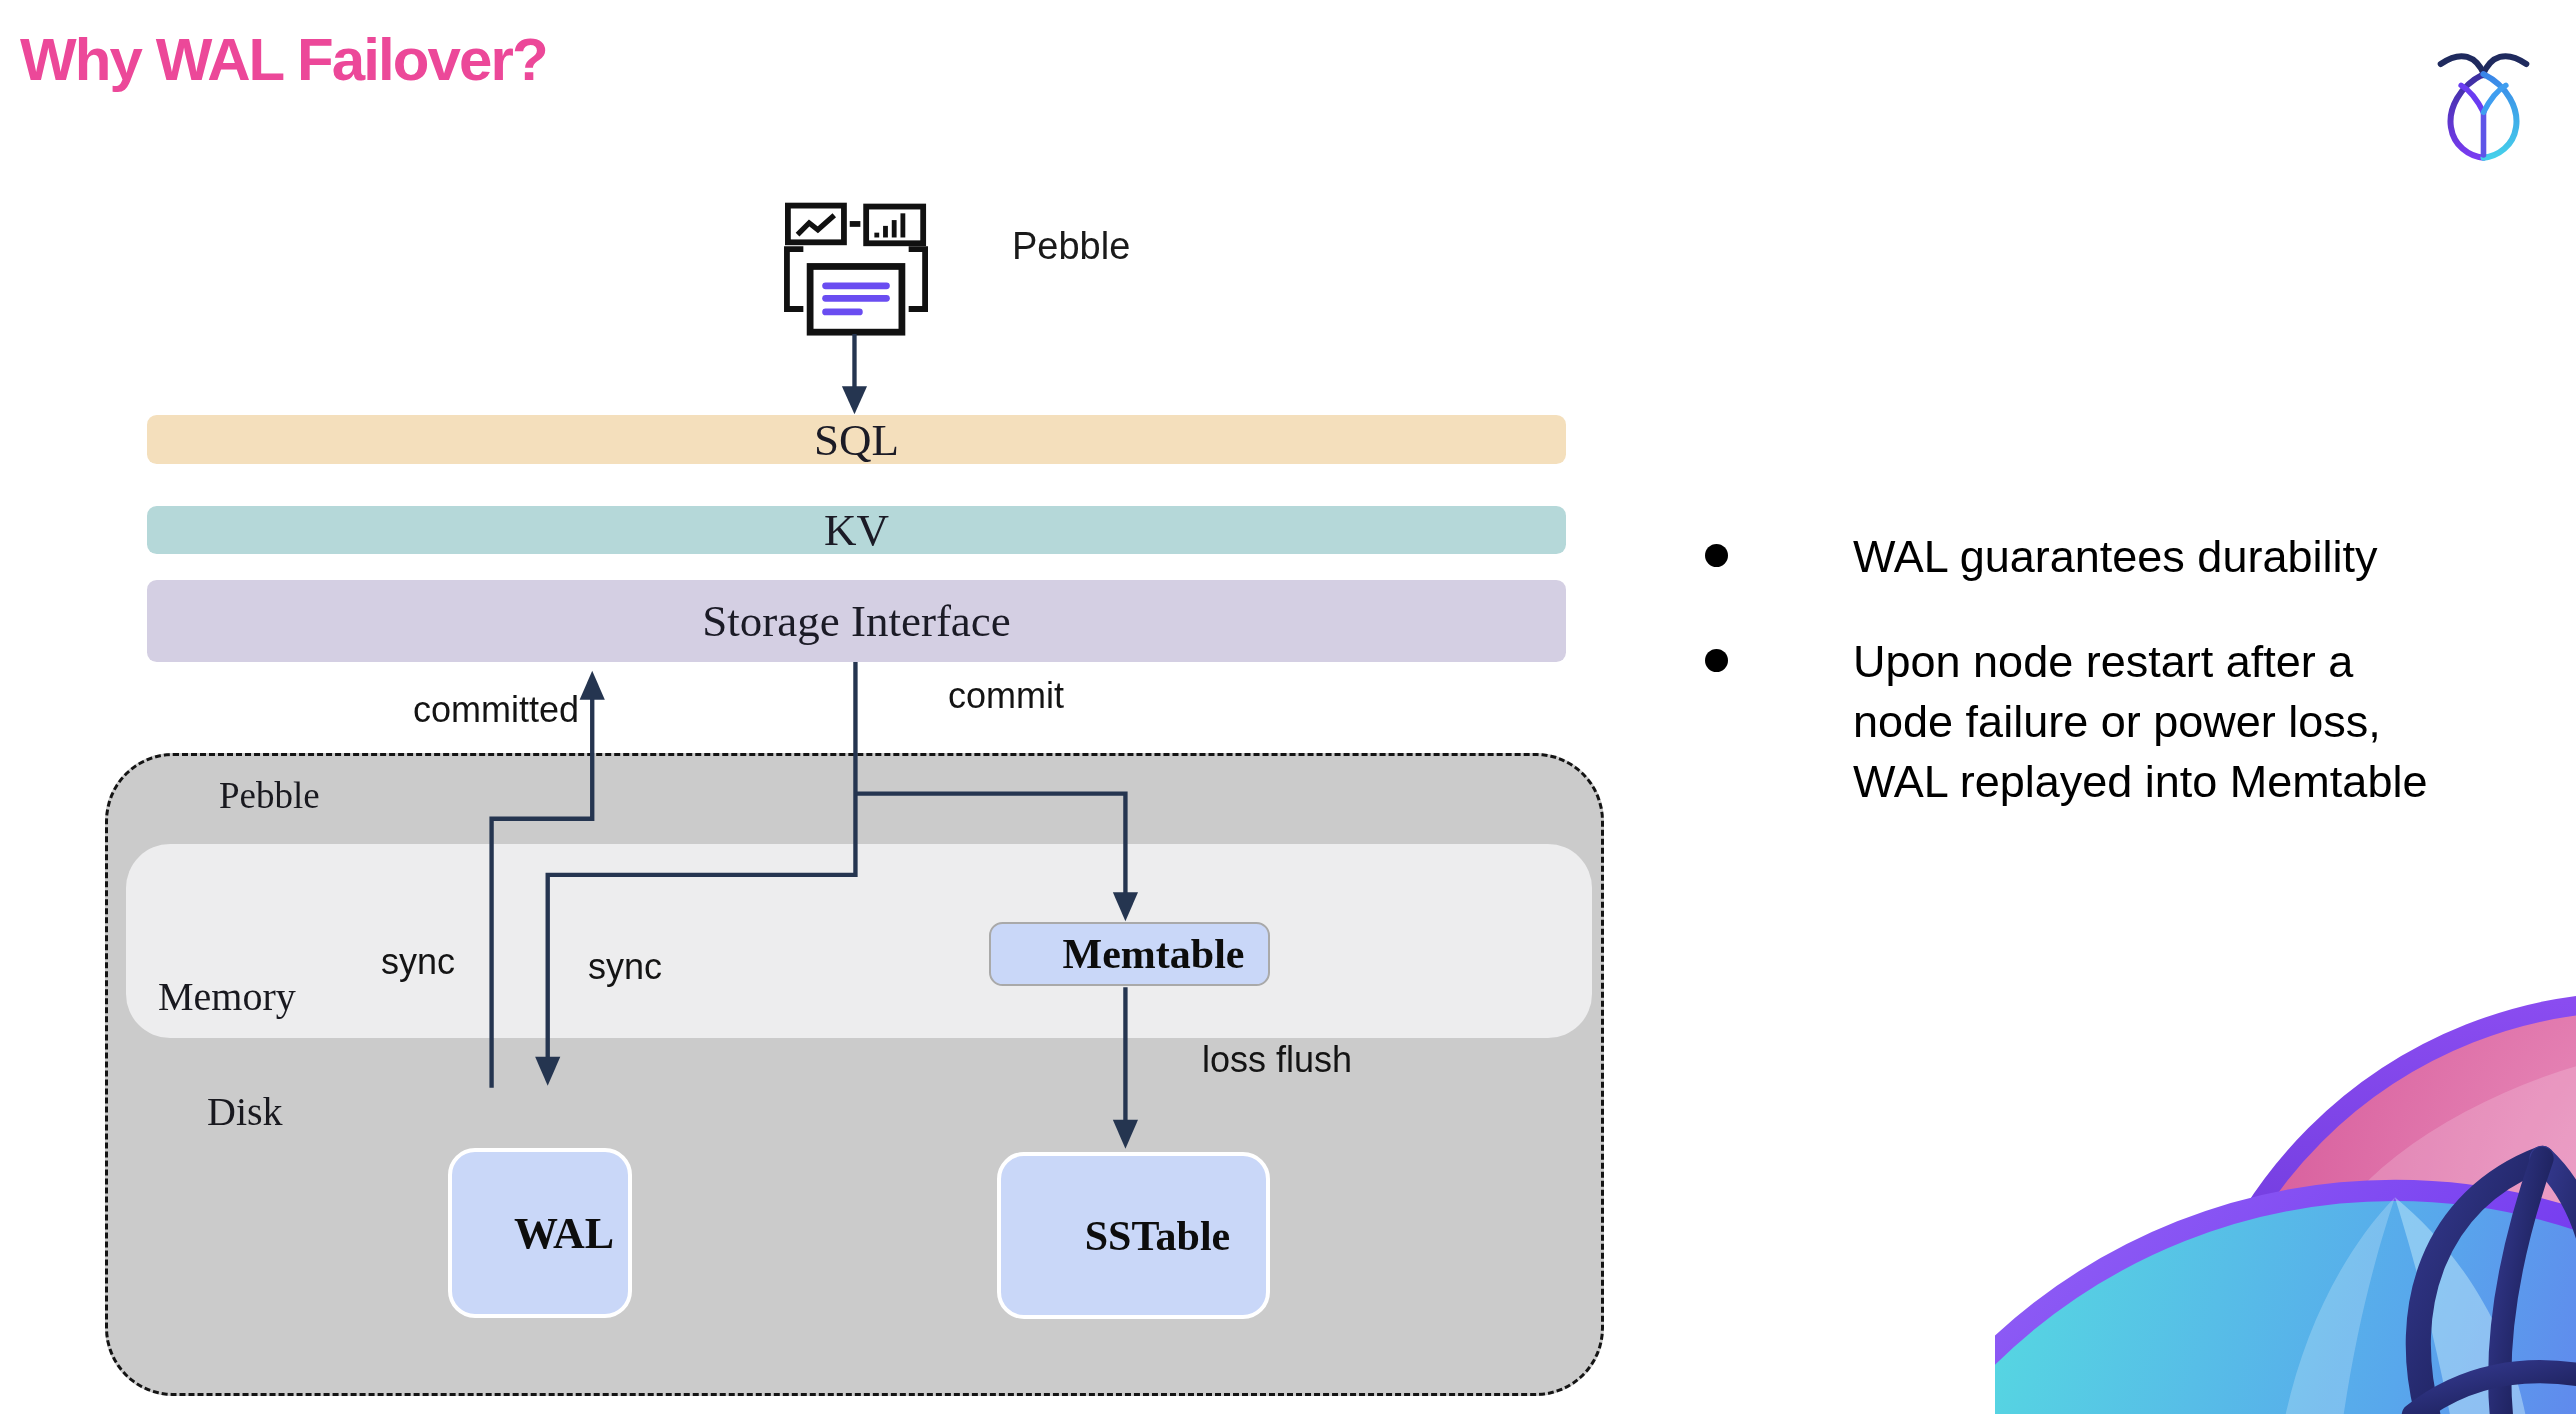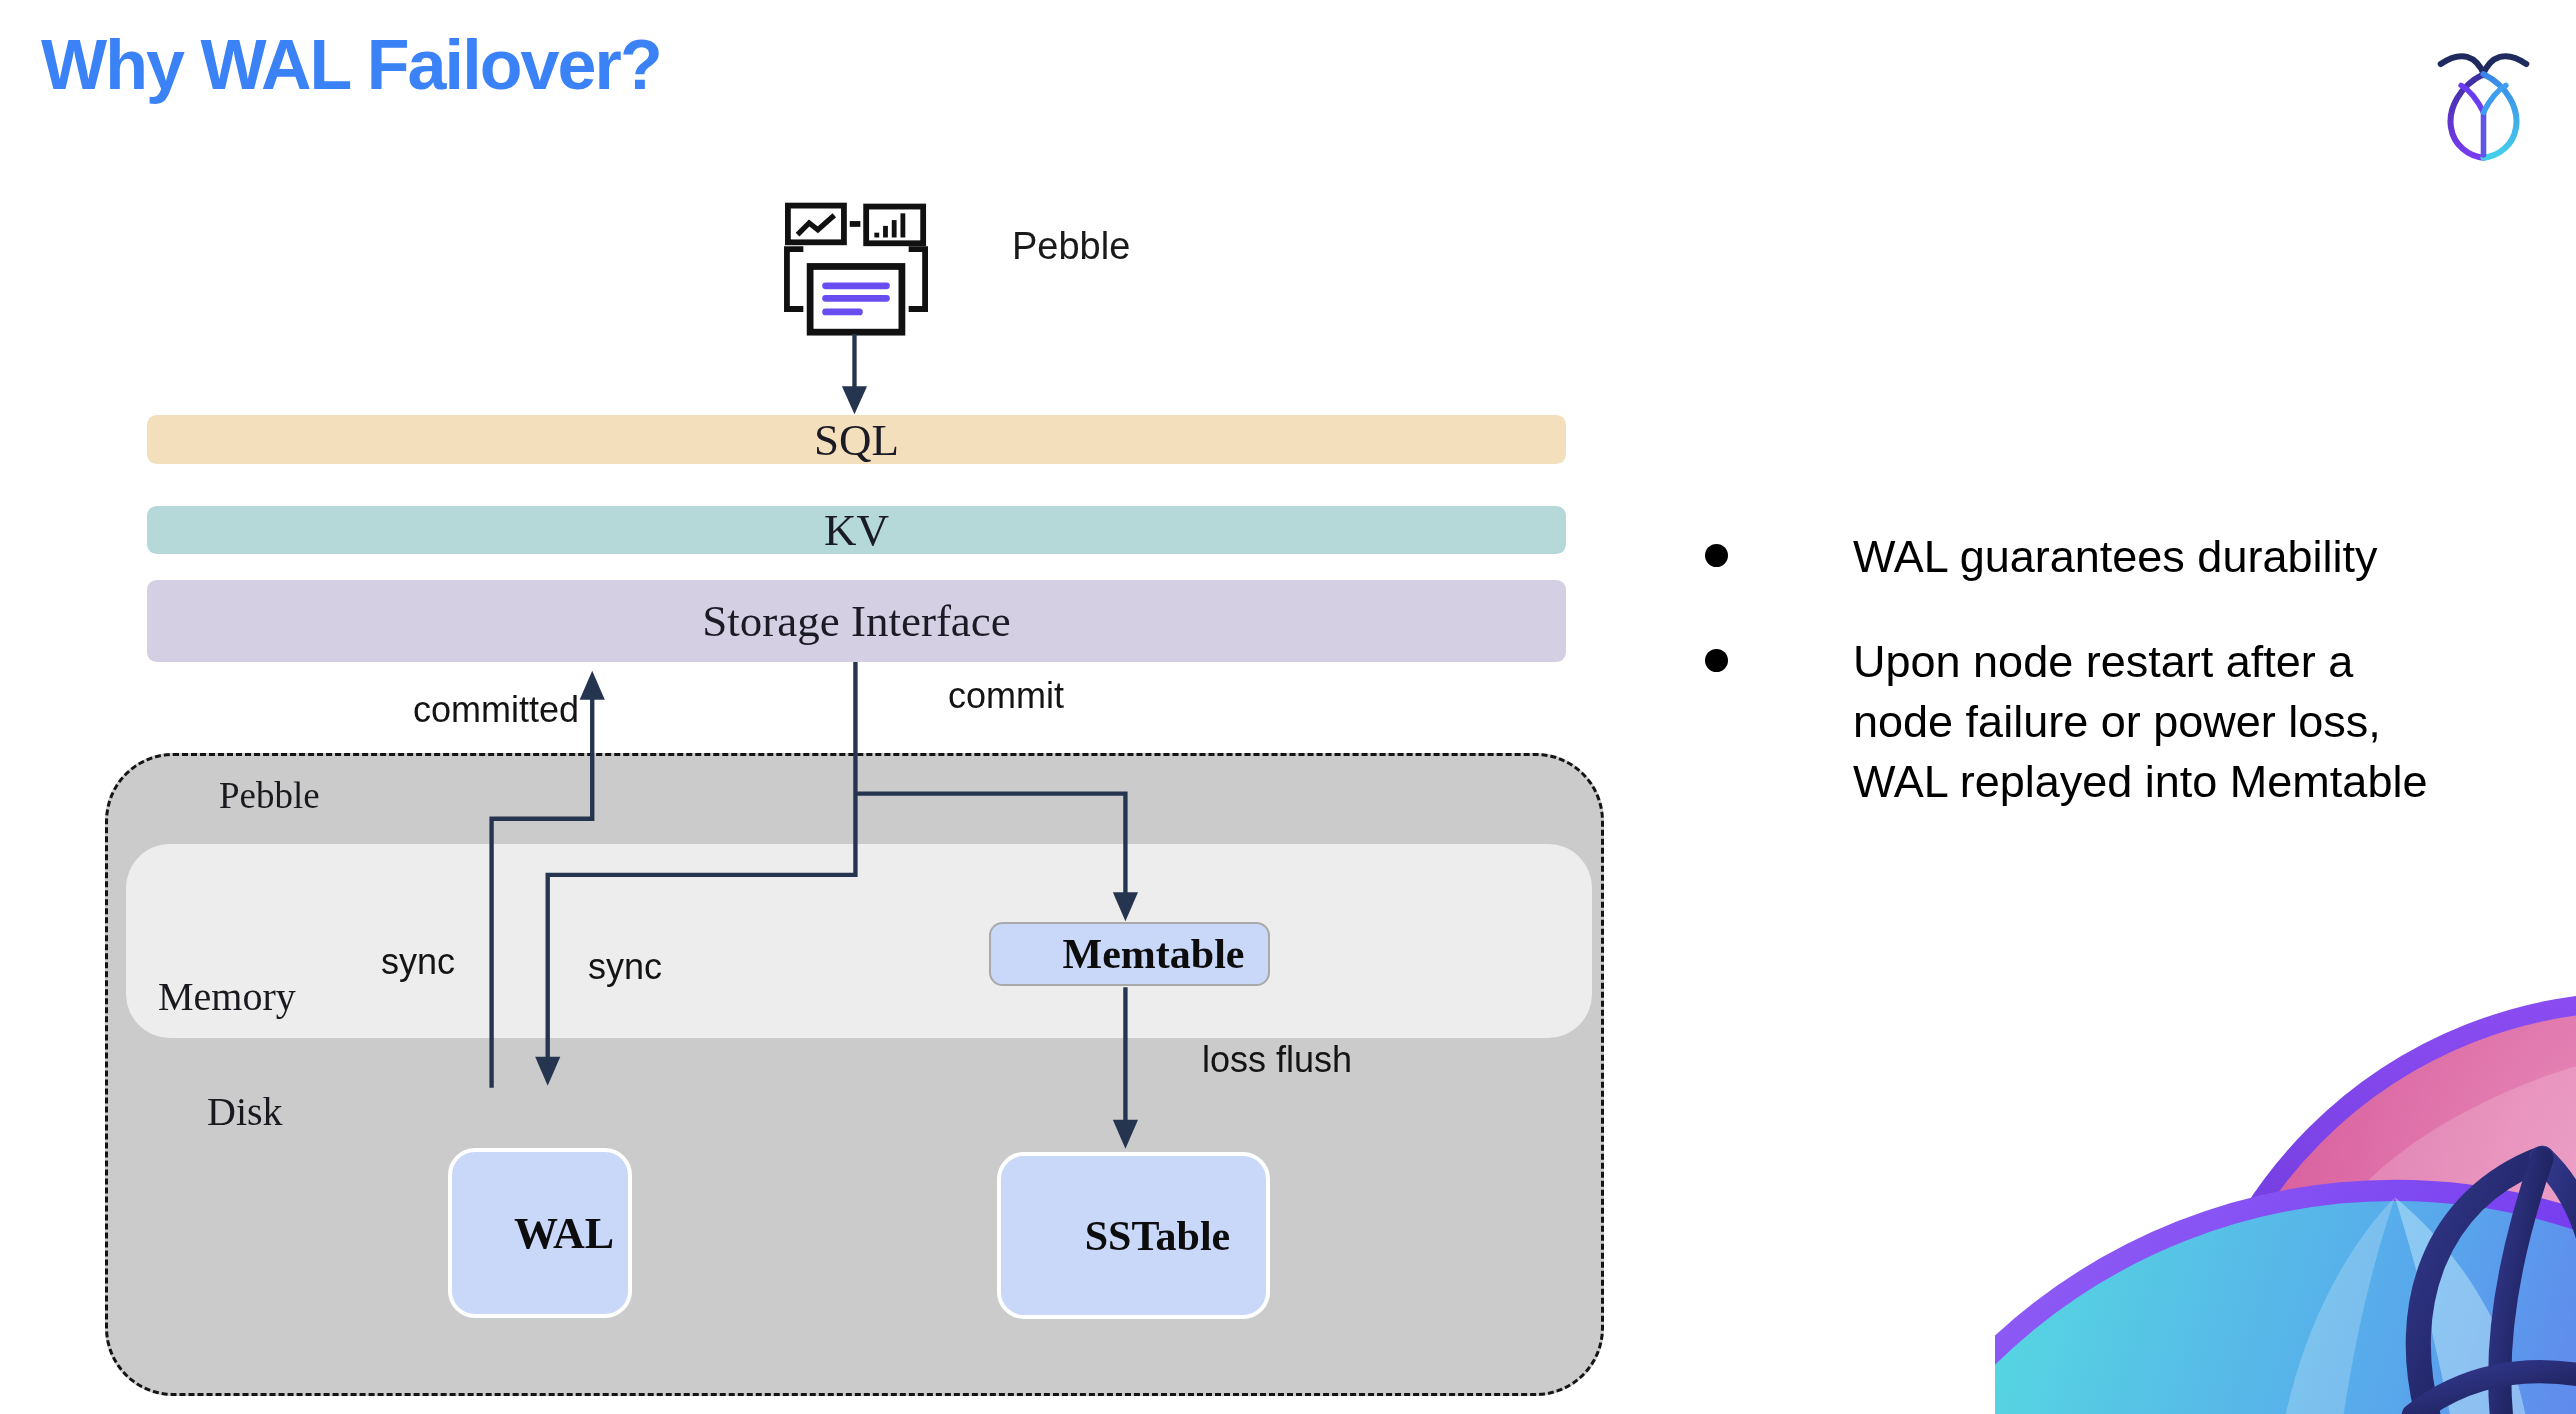--- a/index.html
+++ b/index.html
@@ -2,22 +2,22 @@
 <html><head>
 <meta charset="utf-8">
 <style>
   html,body{margin:0;padding:0;background:#888;}
   .slide{
     position:relative;width:2576px;height:1415px;background:#ffffff;overflow:hidden;
     font-family:"Liberation Sans",sans-serif;color:#111;
   }
   
   .title{
-    position:absolute;left:41px;top:25px;
-    font-size:70px;font-weight:700;letter-spacing:-1.9px;color:#3b82f6;
+    position:absolute;left:20px;top:25px;
+    font-size:60px;font-weight:700;letter-spacing:-1.9px;color:#ec4899;
     font-family:"Liberation Sans",sans-serif;
   }
   
   .logo{position:absolute;left:2437px;top:45px;width:93px;height:116px;}
   
   .client-icon{position:absolute;left:774px;top:194px;width:165px;height:143px;}
   .client-label{position:absolute;left:1012px;top:225px;font-size:38px;color:#1a1a1a;}
   
   .layer-bar{
     position:absolute;left:147px;width:1419px;border-radius:9.7px;

